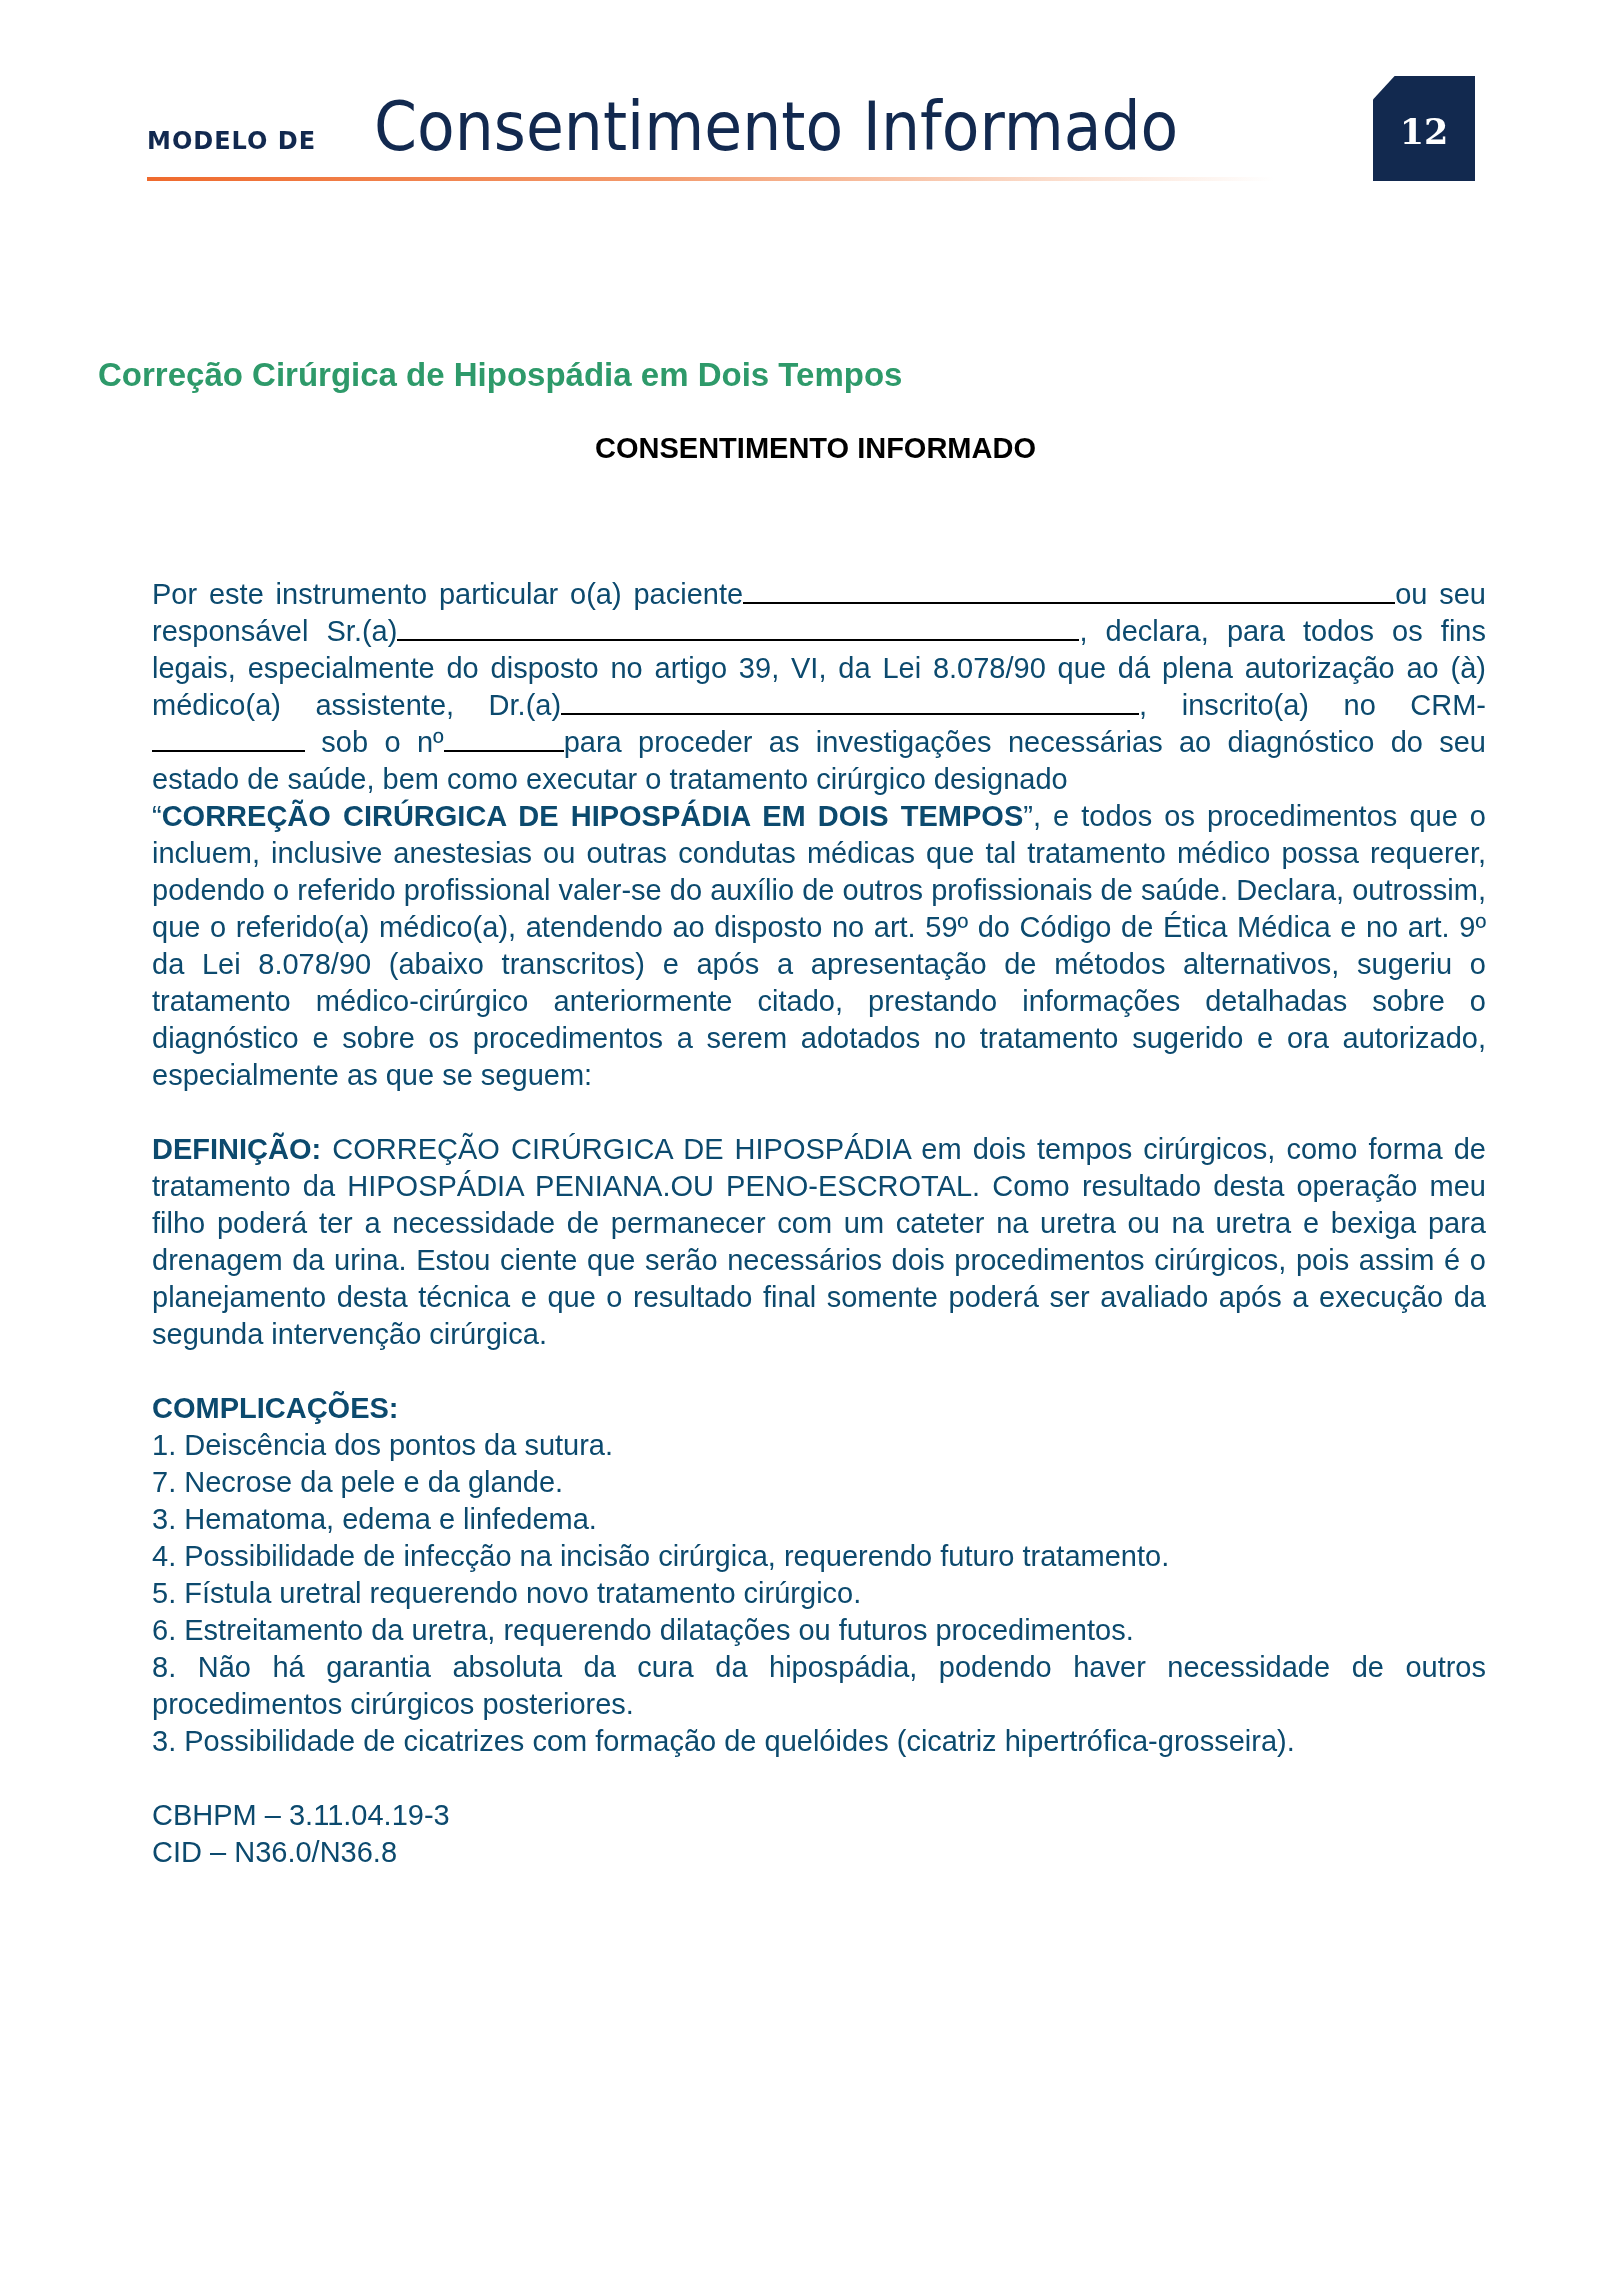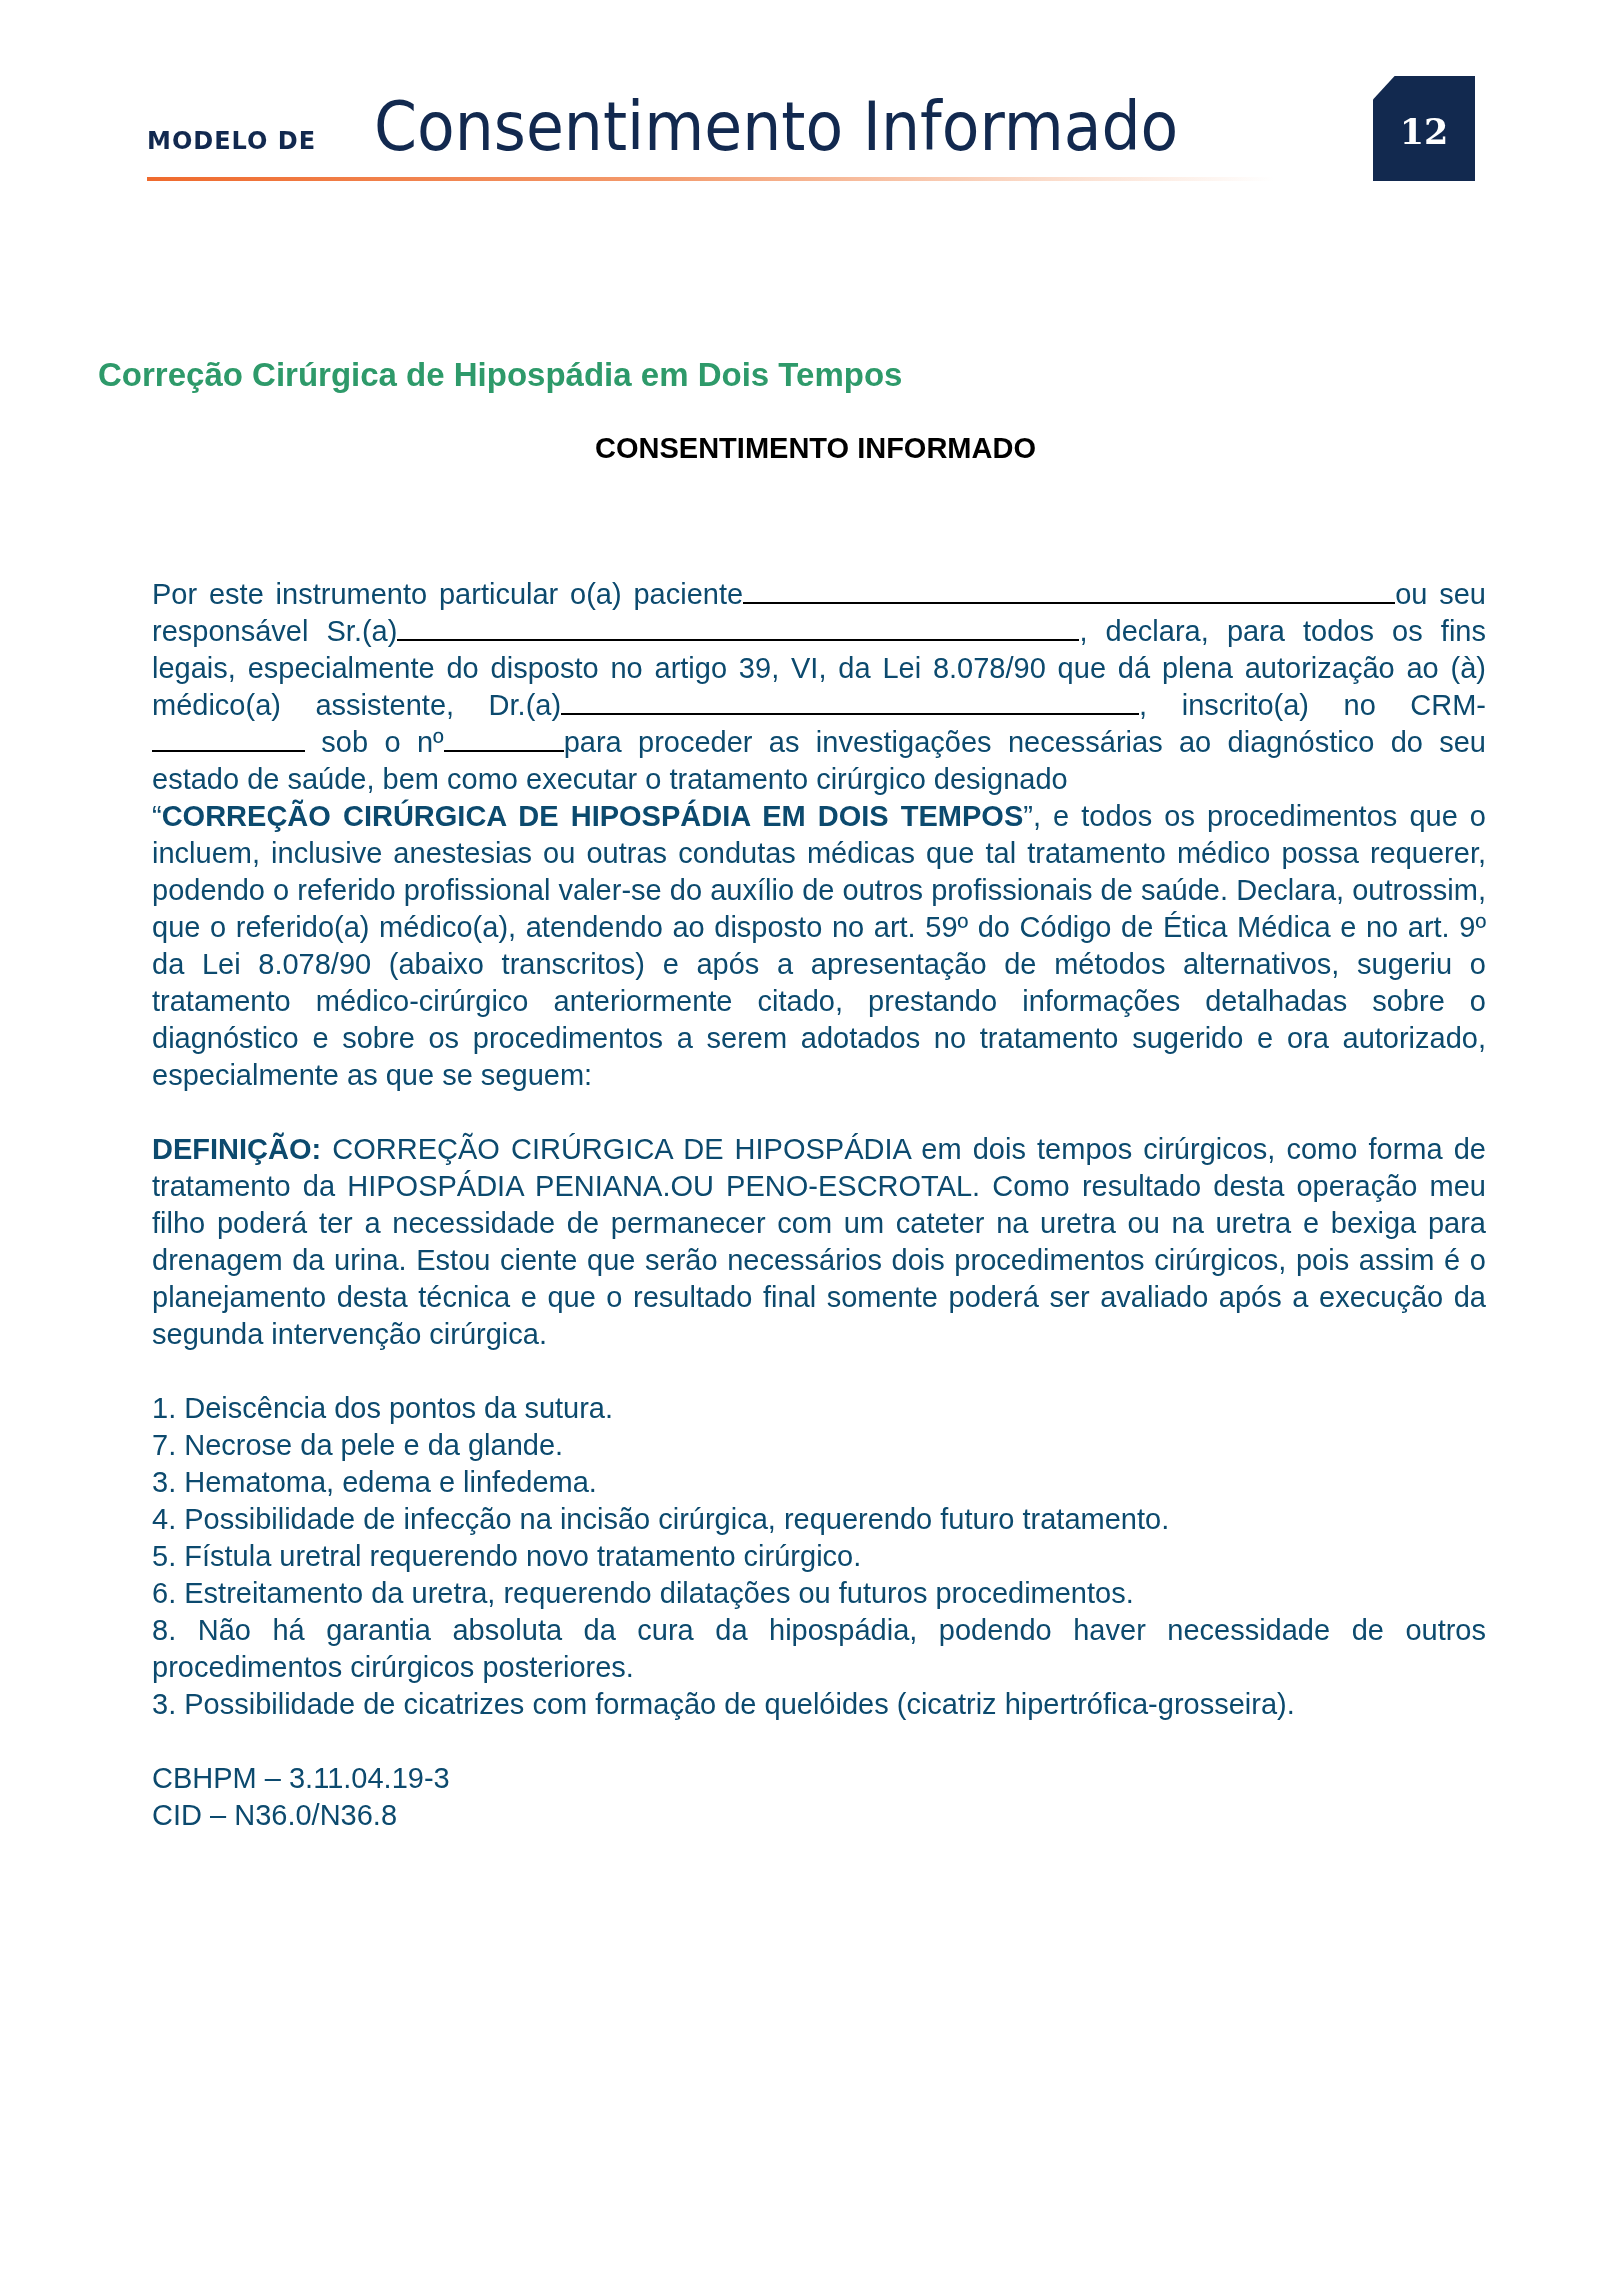--- a/index.html
+++ b/index.html
@@ -70,20 +70,21 @@
 
 <h2 class="section-title">Correção Cirúrgica de Hipospádia em Dois Tempos</h2>
 <h1 class="doc-title">CONSENTIMENTO INFORMADO</h1>
 
 <div class="body">
   <p><span>Por este instrumento particular o(a) paciente</span><span class="blank b1"></span><span>ou seu responsável Sr.(a)</span><span class="blank b2"></span><span>, declara, para todos os fins legais, especialmente do disposto no artigo 39, VI, da Lei 8.078/90 que dá plena autorização ao (à) médico(a) assistente, Dr.(a)</span><span class="blank b3"></span><span>, inscrito(a) no CRM-</span><span class="blank b4"></span><span> sob o nº</span><span class="blank b5"></span><span>para proceder as investigações necessárias ao diagnóstico do seu estado de saúde, bem como executar o tratamento cirúrgico designado</span></p>
   <p><span>“</span><b>CORREÇÃO CIRÚRGICA DE HIPOSPÁDIA EM DOIS TEMPOS</b><span>”, e todos os procedimentos que o incluem, inclusive anestesias ou outras condutas médicas que tal tratamento médico possa requerer, podendo o referido profissional valer-se do auxílio de outros profissionais de saúde. Declara, outrossim, que o referido(a) médico(a), atendendo ao disposto no art. 59º do Código de Ética Médica e no art. 9º da Lei 8.078/90 (abaixo transcritos) e após a apresentação de métodos alternativos, sugeriu o tratamento médico-cirúrgico anteriormente citado, prestando informações detalhadas sobre o diagnóstico e sobre os procedimentos a serem adotados no tratamento sugerido e ora autorizado, especialmente as que se seguem:</span></p>
   <div class="gap"></div>
   <p><b>DEFINIÇÃO:</b><span> CORREÇÃO CIRÚRGICA DE HIPOSPÁDIA em dois tempos cirúrgicos, como forma de tratamento da HIPOSPÁDIA PENIANA.OU PENO-ESCROTAL. Como resultado desta operação meu filho poderá ter a necessidade de permanecer com um cateter na uretra ou na uretra e bexiga para drenagem da urina. Estou ciente que serão necessários dois procedimentos cirúrgicos, pois assim é o planejamento desta técnica e que o resultado final somente poderá ser avaliado após a execução da segunda intervenção cirúrgica.</span></p>
   <div class="gap"></div>
+  <p><b>COMPLICAÇÕES:</b></p>
   <div>
     <p class="list-item">1. Deiscência dos pontos da sutura.</p>
     <p class="list-item">7. Necrose da pele e da glande.</p>
     <p class="list-item">3. Hematoma, edema e linfedema.</p>
     <p class="list-item">4. Possibilidade de infecção na incisão cirúrgica, requerendo futuro tratamento.</p>
     <p class="list-item">5. Fístula uretral requerendo novo tratamento cirúrgico.</p>
     <p class="list-item">6. Estreitamento da uretra, requerendo dilatações ou futuros procedimentos.</p>
     <p class="list-item">8. Não há garantia absoluta da cura da hipospádia, podendo haver necessidade de outros procedimentos cirúrgicos posteriores.</p>
     <p class="list-item">3. Possibilidade de cicatrizes com formação de quelóides (cicatriz hipertrófica-grosseira).</p>
   </div>

